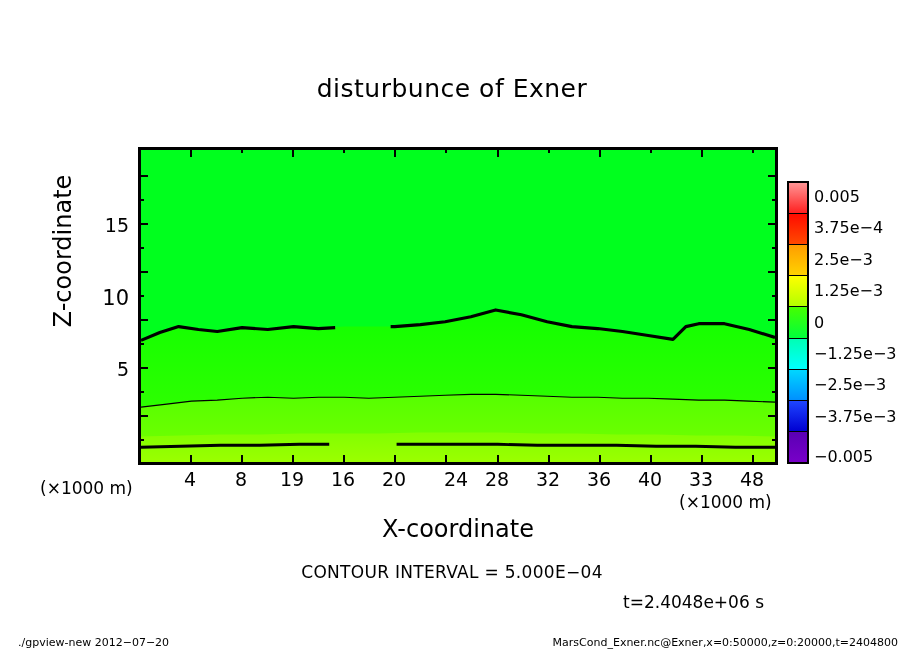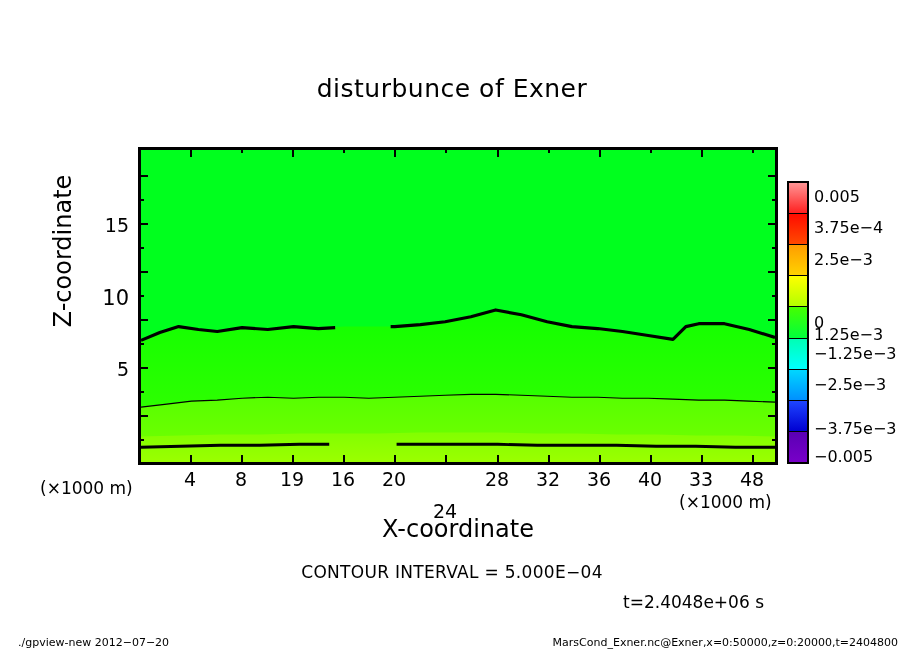--- a/index.html
+++ b/index.html
@@ -276,21 +276,21 @@
 <div class="abs tick-h" style="left:599px; top:147px; height:10px;"></div>
 <div class="abs tick-h" style="left:650px; top:147px; height:6px;"></div>
 <div class="abs tick-h" style="left:701px; top:147px; height:10px;"></div>
 <div class="abs tick-h" style="left:752px; top:147px; height:6px;"></div>
 
 <div class="abs xlabel-txt" style="left:160px; top:468px;">4</div>
 <div class="abs xlabel-txt" style="left:211px; top:468px;">8</div>
 <div class="abs xlabel-txt" style="left:262px; top:468px;">19</div>
 <div class="abs xlabel-txt" style="left:313px; top:468px;">16</div>
 <div class="abs xlabel-txt" style="left:364px; top:468px;">20</div>
-<div class="abs xlabel-txt" style="left:415px; top:468px;margin-top:32px;">24</div>
+<div class="abs xlabel-txt" style="left:426px; top:468px;">24</div>
 <div class="abs xlabel-txt" style="left:467px; top:468px;">28</div>
 <div class="abs xlabel-txt" style="left:518px; top:468px;">32</div>
 <div class="abs xlabel-txt" style="left:569px; top:468px;">36</div>
 <div class="abs xlabel-txt" style="left:620px; top:468px;">40</div>
 <div class="abs xlabel-txt" style="left:671px; top:468px;">33</div>
 <div class="abs xlabel-txt" style="left:722px; top:468px;">48</div>
 
 <div class="abs" id="y-axis-title">Z-coordinate</div>
 <div class="abs" id="x-axis-title">X-coordinate</div>
 
@@ -311,19 +311,19 @@
     <div class="cb-band" style="background: linear-gradient(rgb(70, 255, 0), rgb(0, 255, 60));"></div>
     <div class="cb-band" style="background: linear-gradient(rgb(0, 255, 180), rgb(0, 255, 255));"></div>
     <div class="cb-band" style="background: linear-gradient(rgb(0, 215, 255), rgb(0, 144, 255));"></div>
     <div class="cb-band" style="background: linear-gradient(rgb(30, 69, 255), rgb(0, 0, 210));"></div>
     <div class="cb-band" style="background: linear-gradient(rgb(90, 0, 180), rgb(120, 0, 200));"></div>
   </div>
 <div class="abs" id="colorbar-labels">
     <div class="cb-label" style="top: 15.7222px;">0.005</div>
     <div class="cb-label" style="top: 47.1667px;">3.75e−4</div>
     <div class="cb-label" style="top: 78.6111px;">2.5e−3</div>
-    <div class="cb-label" style="top: 110.056px; margin-top: 44px;">1.25e−3</div>
+    <div class="cb-label" style="top: 110.056px;">1.25e−3</div>
     <div class="cb-label" style="top: 141.5px;">0</div>
     <div class="cb-label" style="top: 172.944px;">−1.25e−3</div>
     <div class="cb-label" style="top: 204.389px;">−2.5e−3</div>
-    <div class="cb-label" style="top: 248px; text-align: center;">−3.75e−3</div>
+    <div class="cb-label" style="top: 236px; text-align: center;">−3.75e−3</div>
     <div class="cb-label" style="top: 276px; text-align: right;">−0.005</div>
   </div>
 
 </body></html>

